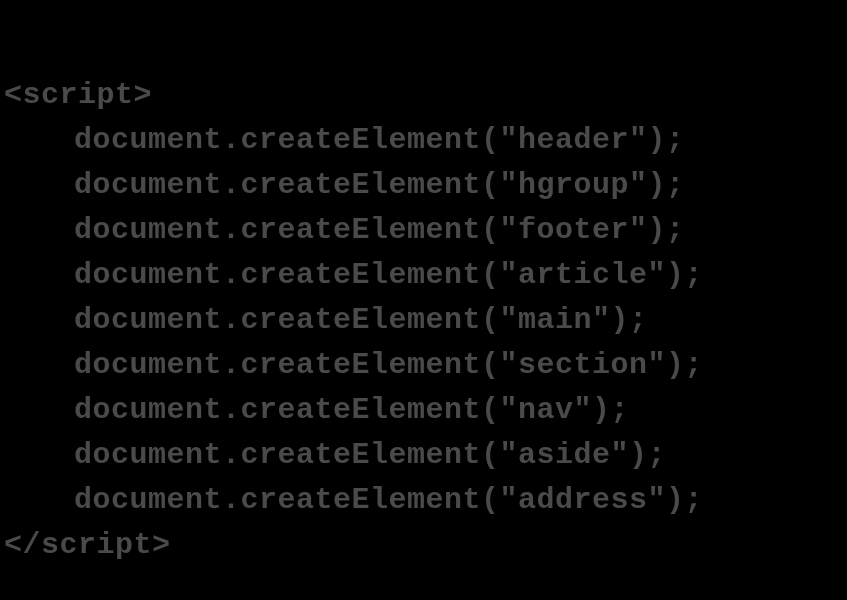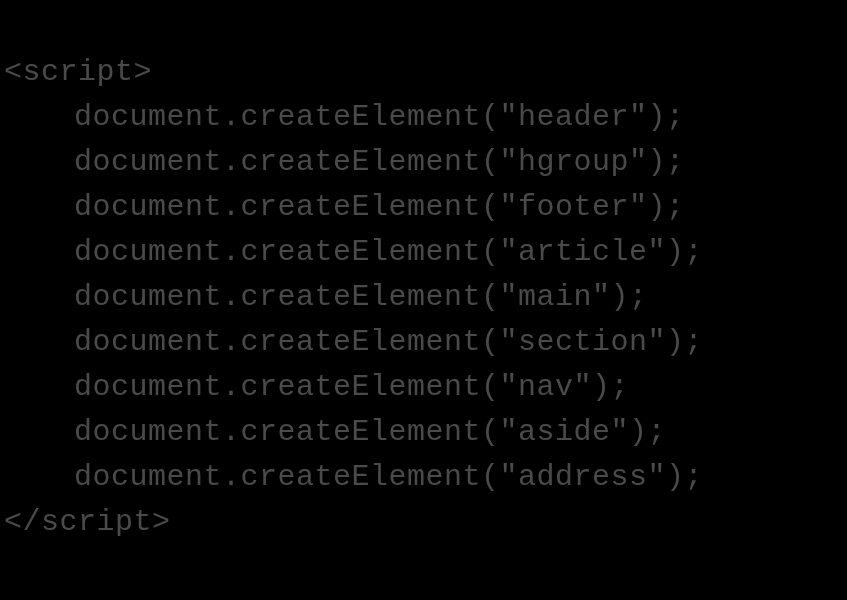--- a/index.html
+++ b/index.html
@@ -5,25 +5,25 @@
   html, body {
     margin: 0;
     padding: 0;
     width: 847px;
     height: 600px;
     background: #000000;
     overflow: hidden;
   }
   .code-block {
     font-family: "Courier New", Courier, monospace;
-    font-weight: normal;
+    font-weight: bold;
     font-size: 30px;
     line-height: 1.5;
     color: #4a4a4a;
-    padding: 5px 4px;
+    padding: 28px 4px;
     white-space: pre;
     letter-spacing: 0.5px;
     filter: blur(0.6px);
   }
   .indent {
     padding-left: 70px;
   }
 </style>
 </head>
 <body>

